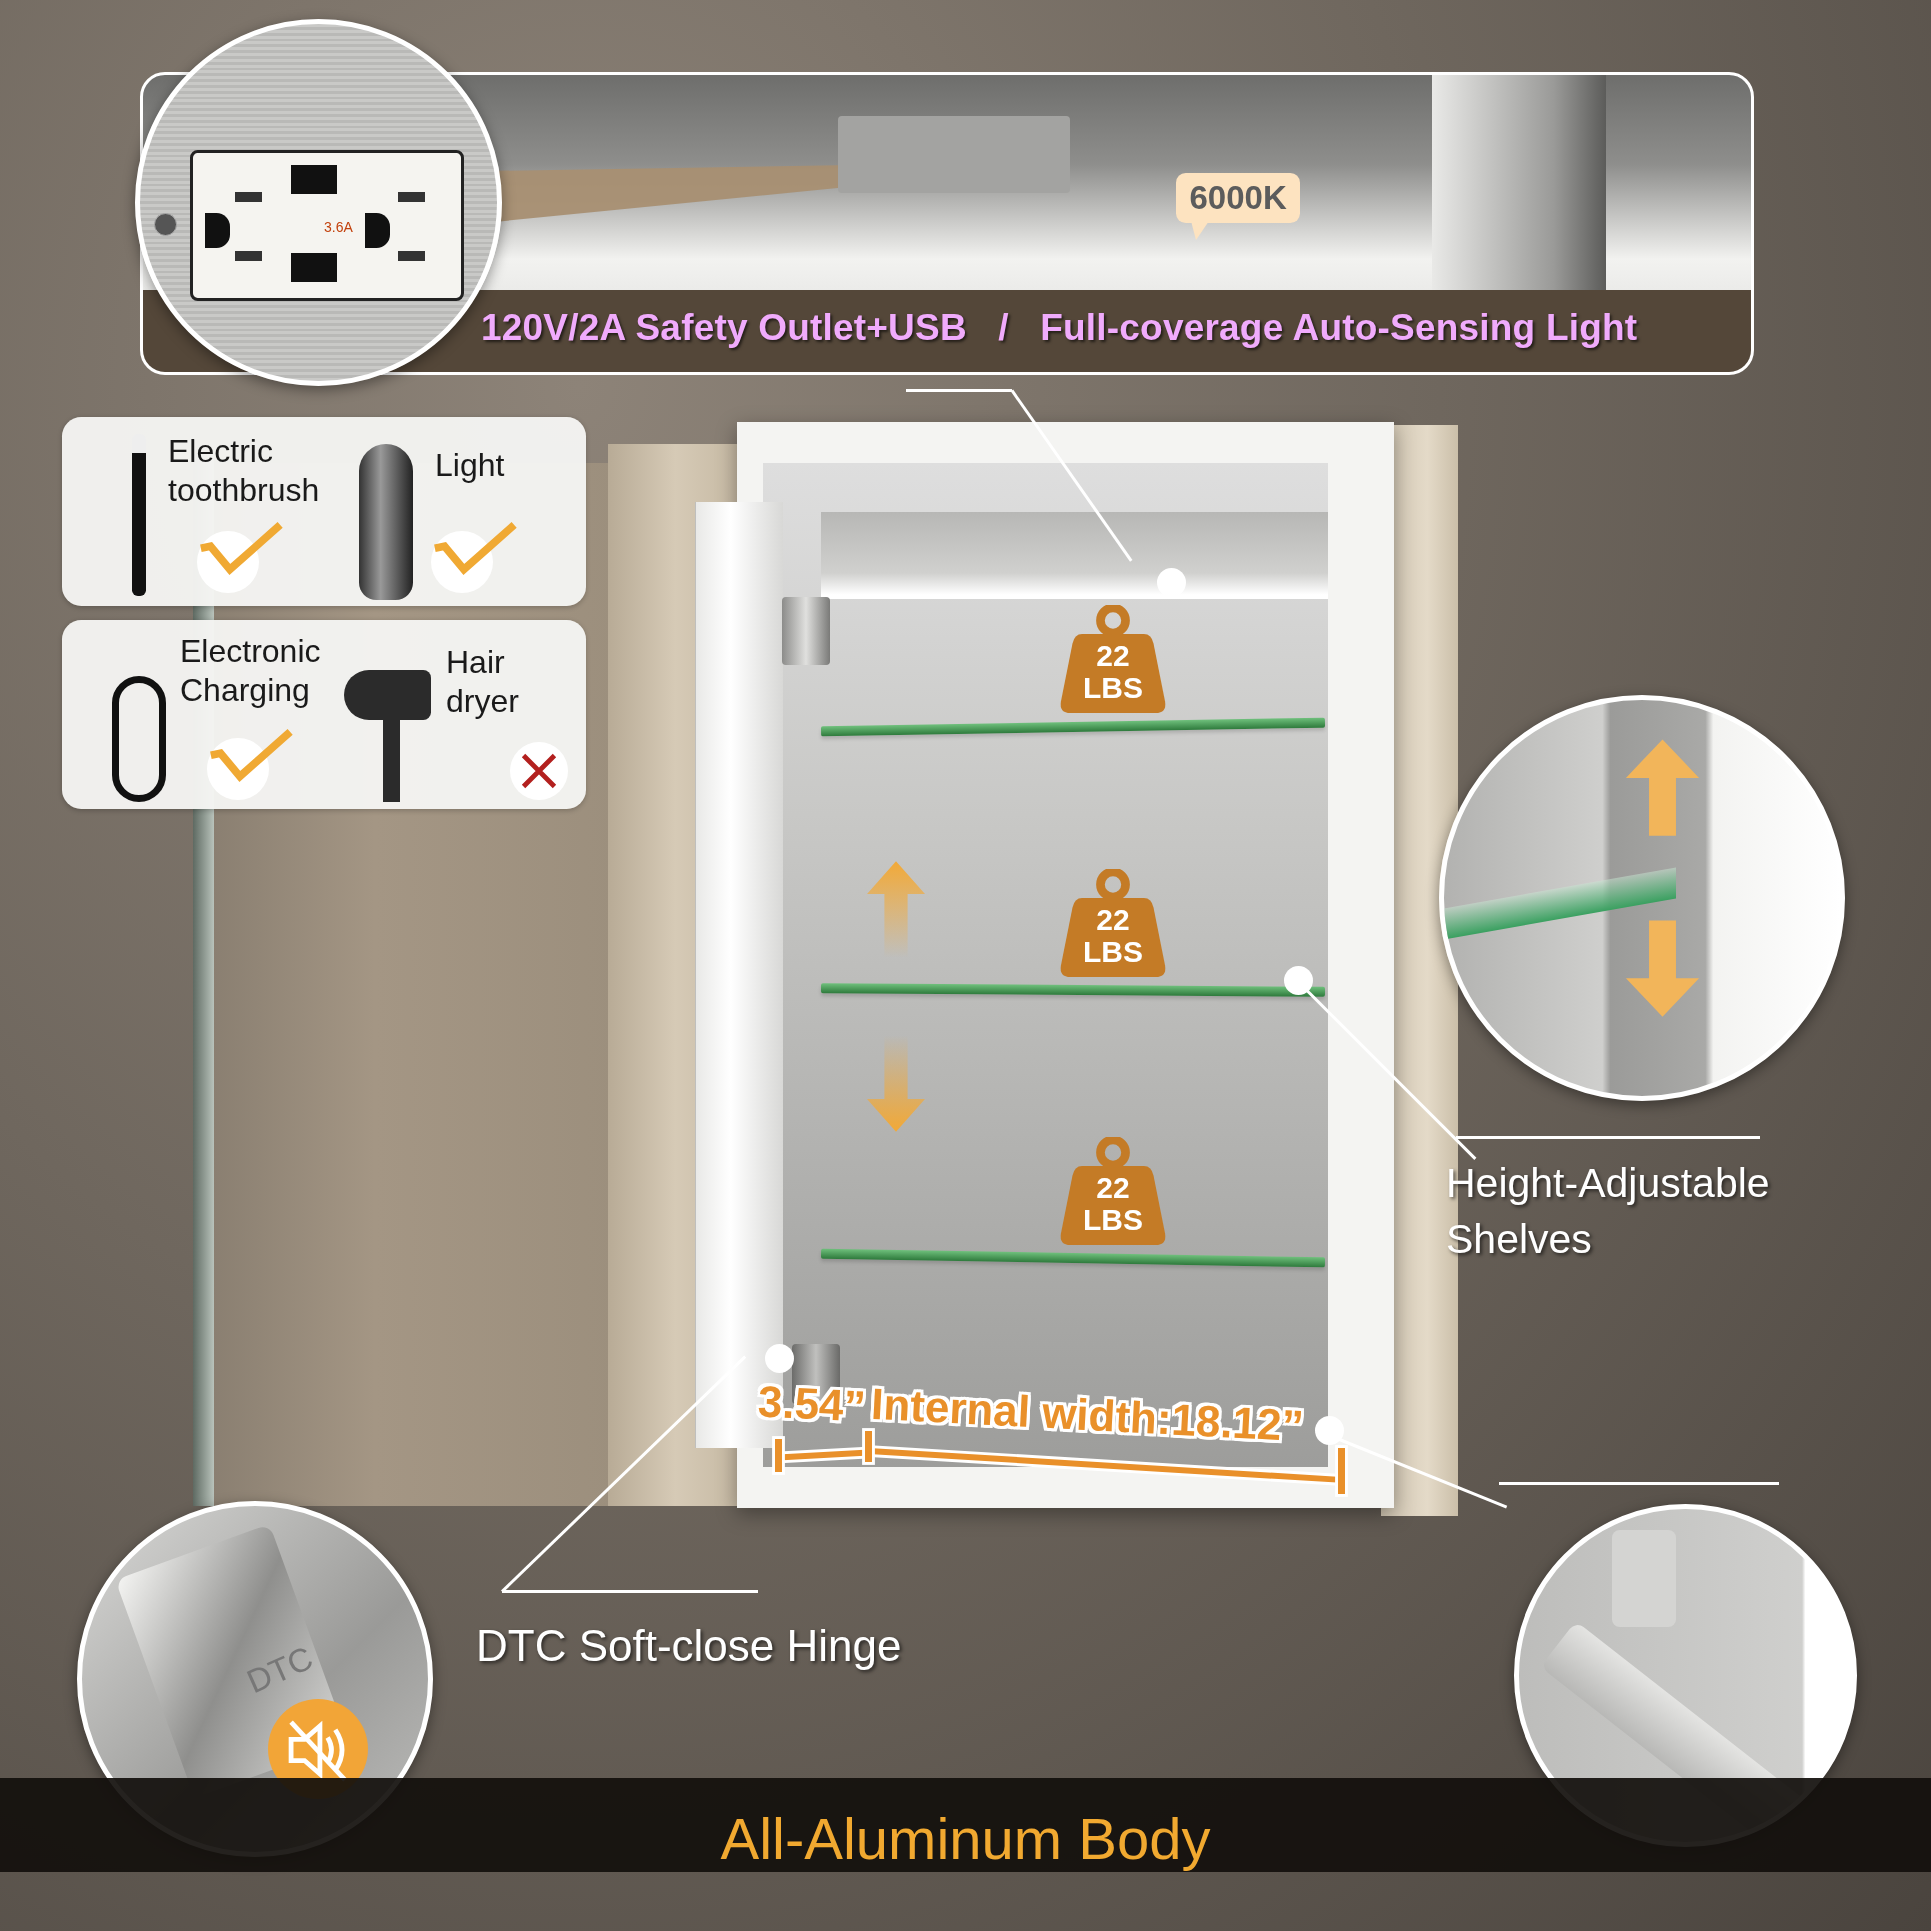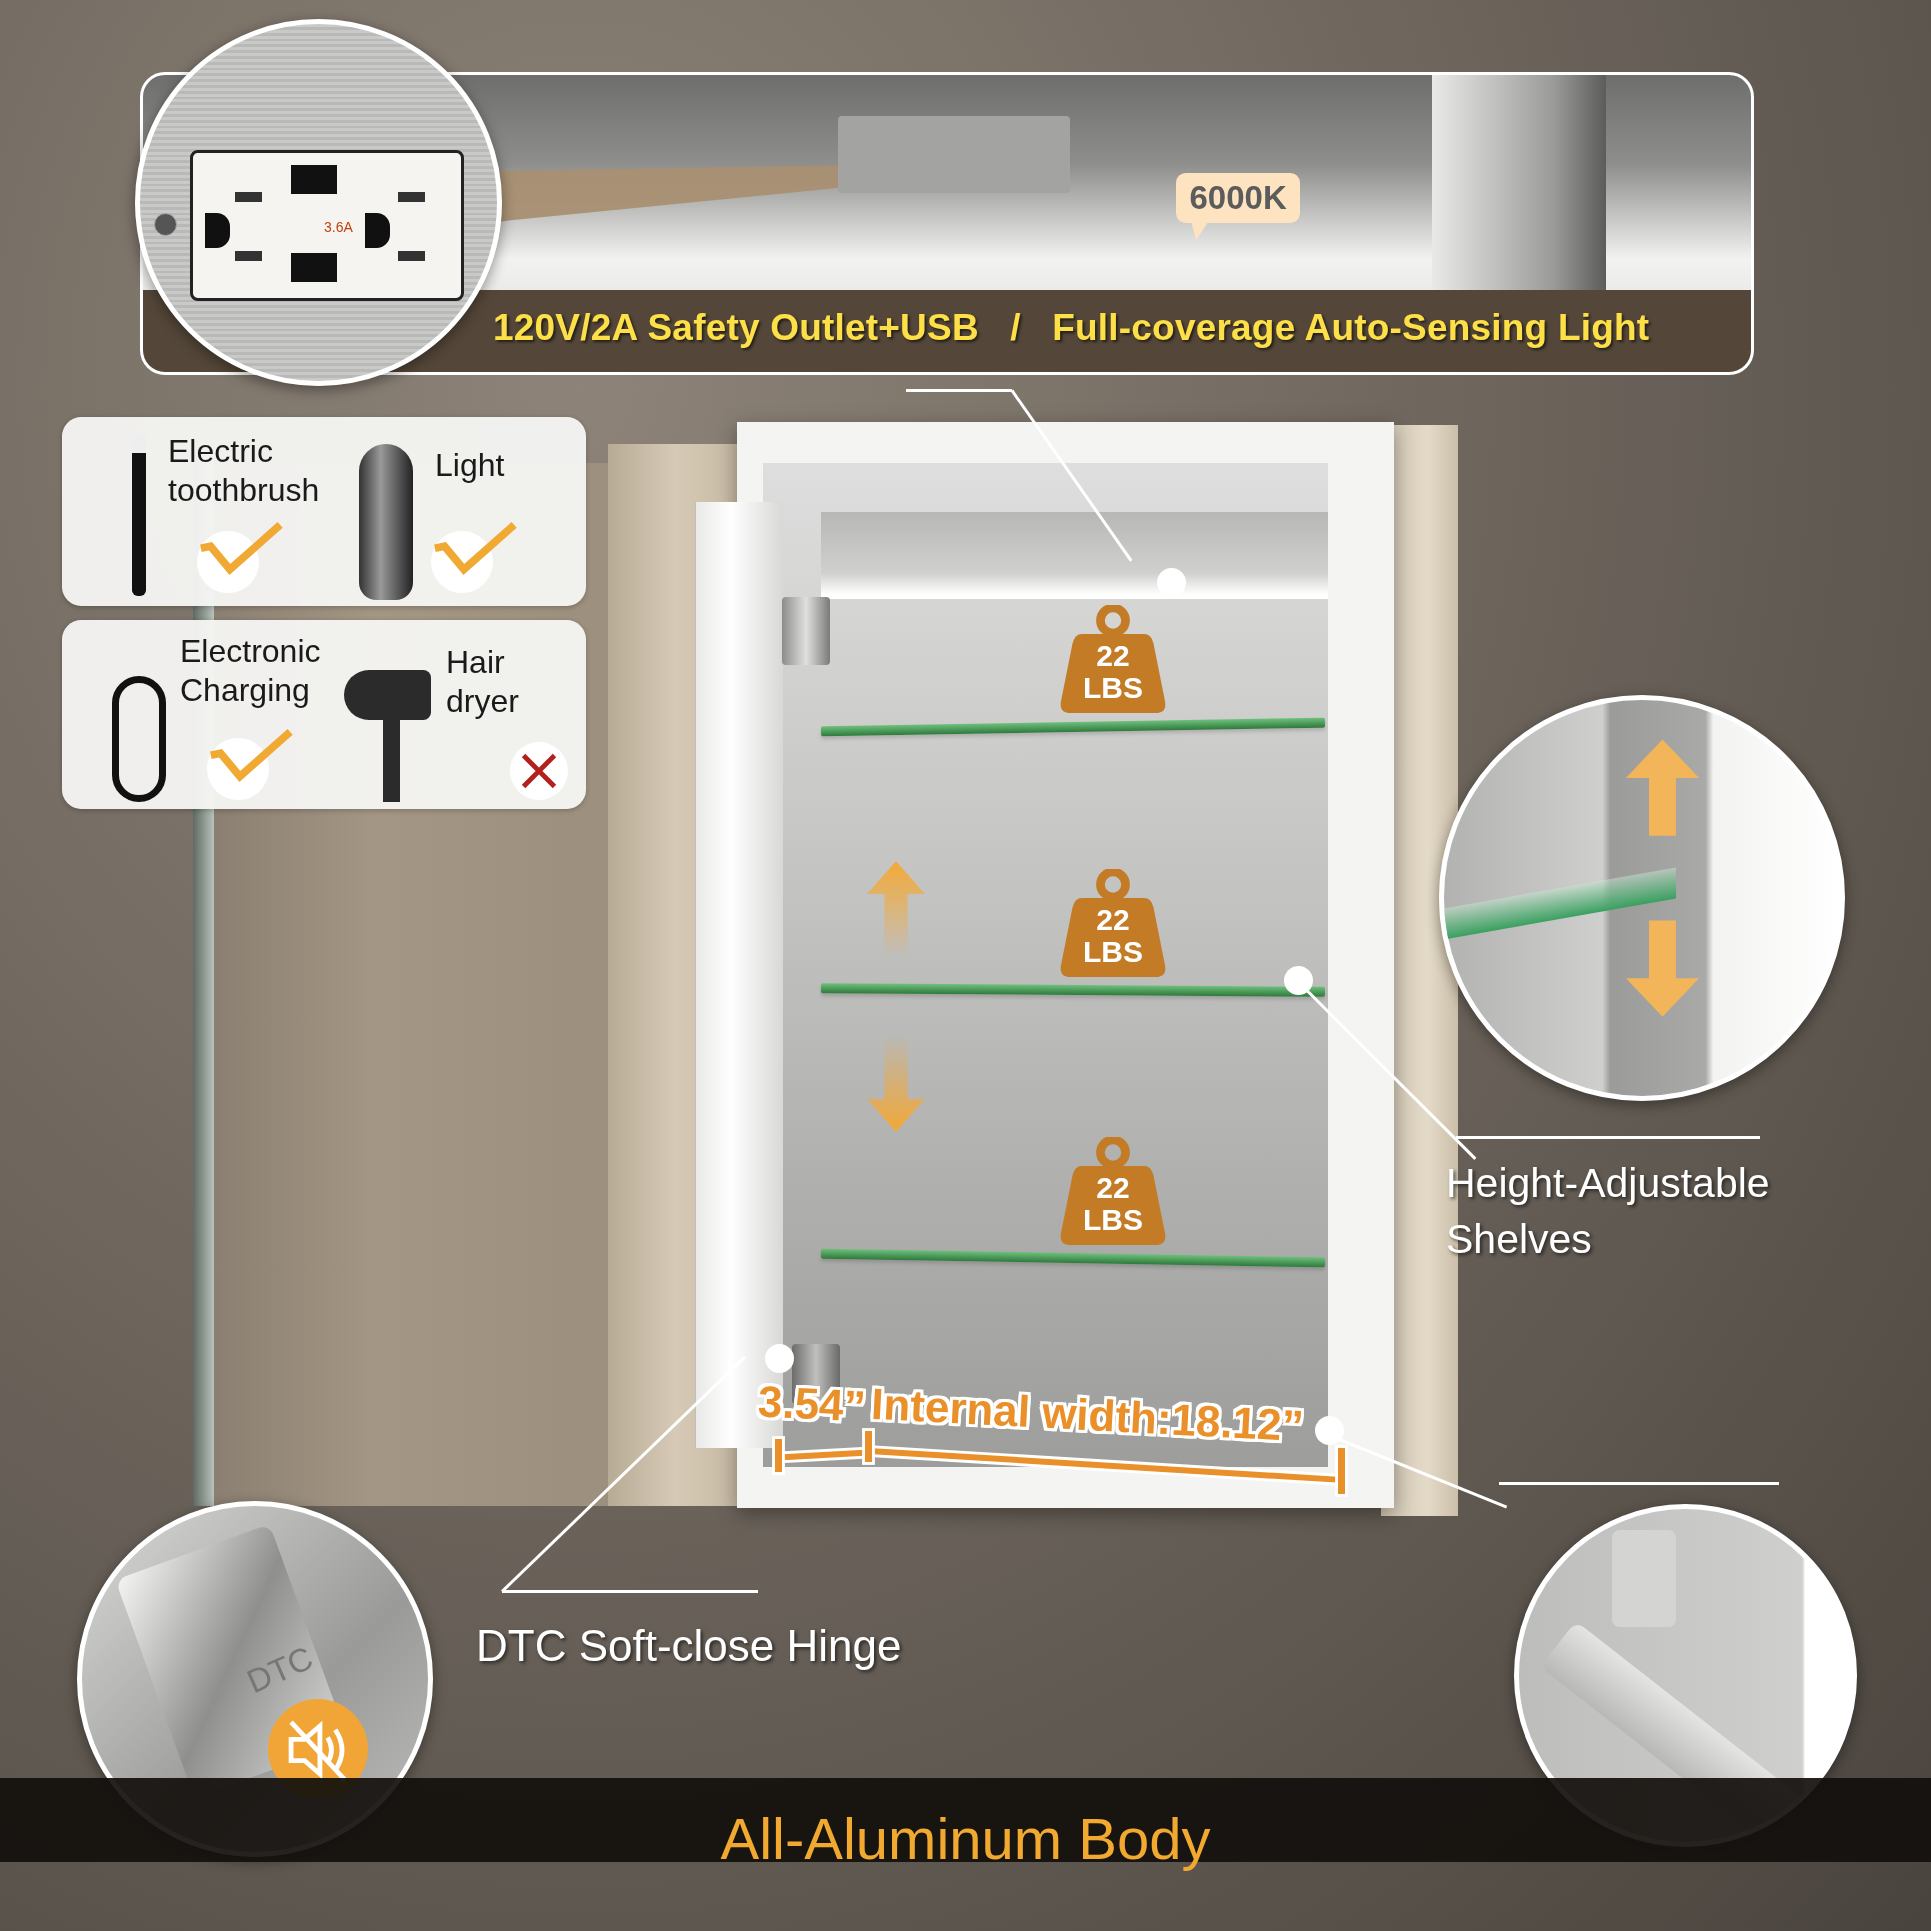--- a/index.html
+++ b/index.html
@@ -43,21 +43,21 @@
   .top-panel { left: 140px; top: 72px; width: 1608px; height: 297px;
     border: 3.9px solid #fff; border-radius: 25px; overflow: hidden;
     background: linear-gradient(180deg,#6e6e6c 0%,#8e8e8c 30%,#f2f2f0 62%,#d9d9d7 100%); }
   .top-panel .fixture-right { position: absolute; right: 145px; top: 0; width: 174px; height: 222px;
     background: linear-gradient(90deg,#e9e9e7,#9a9a98 70%,#5c5c5a); }
   .top-panel .outlet-mini { position: absolute; left: 695px; top: 41px; width: 232px; height: 77px;
     background: #a3a3a1; border-radius: 3.9px; }
   .top-panel .beam { position: absolute; left: 270px; top: 87px; width: 618px; height: 68px;
     background: #a88f72; clip-path: polygon(0 15%,100% 0,100% 10%,0 100%); opacity: .95; }
   .caption-bar { left: 0; right: 0; bottom: 0; height: 82px; background: #544739; position: absolute; }
-  .caption-text { position: absolute; left: 350px; top: 17.4px; color: #fde047; font-size: 37px;
+  .caption-text { position: absolute; left: 338px; top: 17.4px; color: #f0abfc; font-size: 37px;
     font-weight: 700; text-shadow: 1.9px 1.9px 2.9px rgba(0,0,0,.6); white-space: pre; letter-spacing: 0.2px; }
   .badge-6000k { position: absolute; left: 1033px; top: 98px; background: #fde3c0; color: #5c5c5c;
     font-size: 33px; padding: 5.8px 13.5px; border-radius: 9.7px; font-weight: 700; }
   .badge-6000k:after { content: ""; position: absolute; left: 15.4px; bottom: -17.4px;
     border-left: 5.8px solid transparent; border-right: 13.5px solid transparent; border-top: 19.3px solid #fde3c0; }
 
   
   .circle { border-radius: 50%; border: 5.8px solid #fff; overflow: hidden;
     box-shadow: 0 3.9px 13.5px rgba(0,0,0,.4); }
   .c-outlet { left: 135px; top: 19.3px; width: 357px; height: 357px;
@@ -82,21 +82,21 @@
   .label { color: #fff; font-size: 41px; text-shadow: 1.9px 1.9px 3.9px rgba(0,0,0,.6); line-height: 56px; }
   .leader { position: absolute; height: 2.9px; background: #fff; transform-origin: 0 50%; }
   .dot { position: absolute; width: 29px; height: 29px; border-radius: 50%; background: #fff; }
 
   .dim-text { position: absolute; color: #e9902a; font-weight: 700; font-size: 44px;
     -webkit-text-stroke: 0; text-shadow: -2.9px 0 #fff, 2.9px 0 #fff, 0 -2.9px #fff, 0 2.9px #fff,
       -2.9px -2.9px #fff, 2.9px 2.9px #fff, -2.9px 2.9px #fff, 2.9px -2.9px #fff; transform: rotate(3deg); white-space: nowrap; }
   .dim-line { position: absolute; background: #e9902a; box-shadow: 0 0 0 2.9px #fff; }
 
   
-  .banner { left: 0; top: 1778px; width: 1931px; height: 84px; background: rgba(18,15,12,.92); }
+  .banner { left: 0; top: 1778px; width: 1931px; height: 94px; background: rgba(18,15,12,.92); }
   .banner-text { position: absolute; left: 0; right: 0; top: 27px; text-align: center;
     color: #f1a930; font-size: 58px; }
   .mute-badge { position: absolute; left: 268px; top: 1699px; width: 100px; height: 100px;
     border-radius: 50%; background: #f2a537; }
 </style>
 </head>
 <body>
 
 <div class="abs wall-light"></div>
 <div class="abs door-edge"></div>

